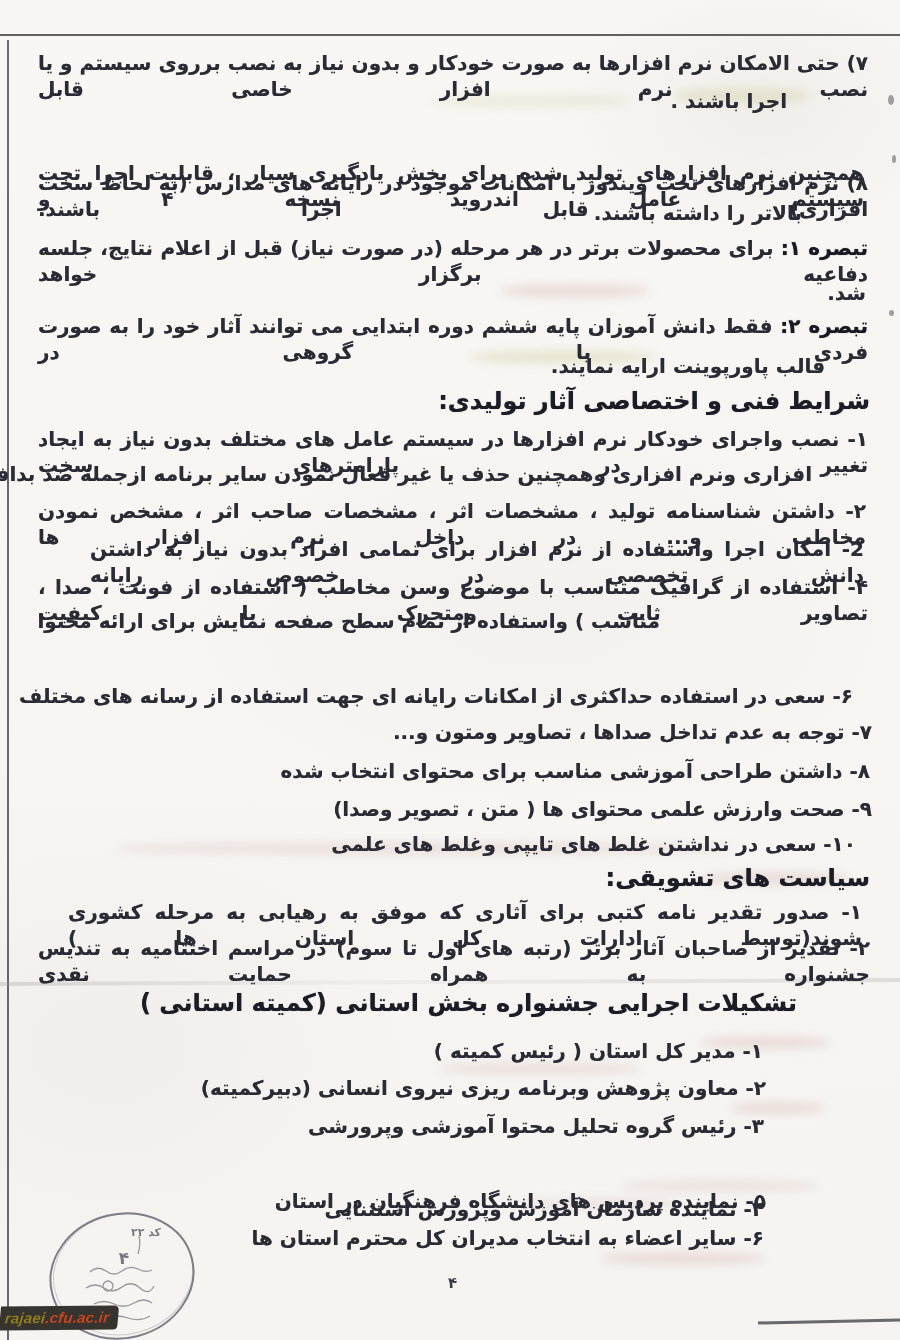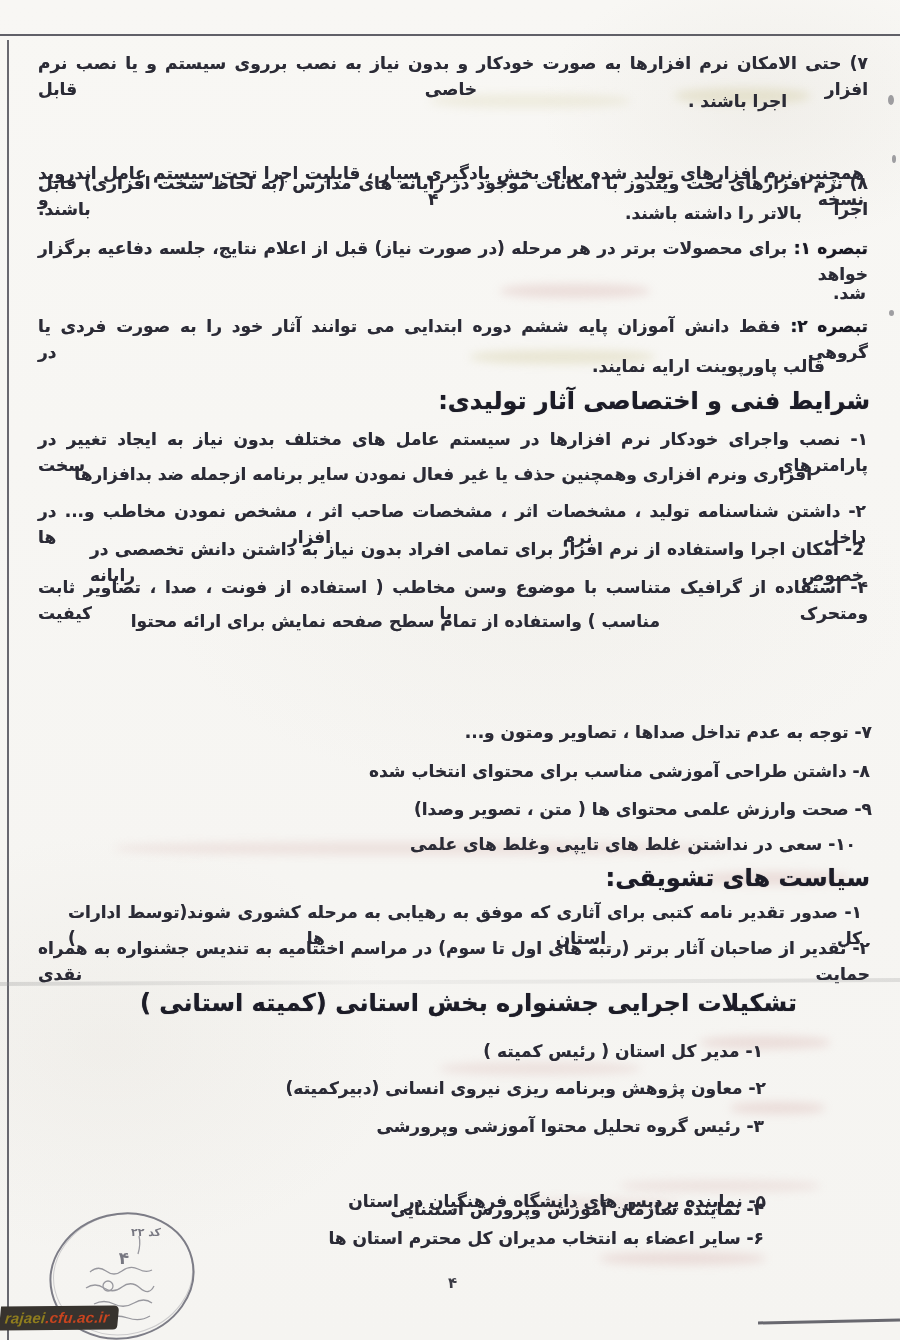--- a/index.html
+++ b/index.html
@@ -5,21 +5,21 @@
   html,body{margin:0;padding:0;}
   body{width:900px;height:1340px;overflow:hidden;font-family:"DejaVu Sans",sans-serif;}
   .page{position:relative;width:900px;height:1340px;overflow:hidden;
     background:
       radial-gradient(ellipse 320px 200px at 85% 8%, rgba(214,209,198,.22), transparent 70%),
       radial-gradient(ellipse 420px 300px at 12% 78%, rgba(216,211,201,.18), transparent 70%),
       radial-gradient(ellipse 500px 260px at 60% 45%, rgba(222,218,208,.15), transparent 75%),
       linear-gradient(#f8f7f4,#f5f4f1);
   }
   .line{position:absolute;direction:rtl;white-space:nowrap;font-weight:bold;
-        font-size:17px;line-height:26px;color:#2b2b36;
+        font-size:20px;line-height:26px;color:#2b2b36;
         text-shadow:0 0 0.4px rgba(43,43,54,.55);}
   .just{white-space:normal;text-align:justify;text-align-last:justify;left:38px;}
   .hd{font-size:24px;color:#1c1c27;text-shadow:0 0 0.7px rgba(28,28,39,.8);}
   .lbl{color:#191924;text-shadow:0 0 0.8px rgba(25,25,36,.9);}
   .rule{position:absolute;background:#45454f;}
   .smudge{position:absolute;border-radius:45%;filter:blur(5px);opacity:.38;}
   .pink{background:#d9b6b2;}
   .sand{background:#d2cb9f;}
   .crease{position:absolute;left:0;top:980px;width:100%;height:4px;
     background:linear-gradient(90deg, rgba(150,150,150,.30), rgba(190,190,190,.12) 40%, rgba(150,150,150,.25));
@@ -81,20 +81,21 @@
   <div class="line" style="top:353px;right:75px;">قالب پاورپوینت ارایه نمایند.</div>
 
   <div class="line hd" style="top:388px;right:30px;">شرایط فنی و اختصاصی آثار تولیدی:</div>
 
   <div class="line just" style="top:426px;right:32px;">۱- نصب واجرای خودکار نرم افزارها  در سیستم عامل های مختلف بدون نیاز به ایجاد تغییر در پارامترهای سخت</div>
   <div class="line" style="top:461px;right:88px;">افزاری ونرم افزاری وهمچنین حذف یا غیر فعال نمودن سایر برنامه ازجمله ضد بدافزارها</div>
   <div class="line just" style="top:498px;right:34px;">۲- داشتن شناسنامه تولید ، مشخصات اثر ، مشخصات صاحب اثر ، مشخص نمودن مخاطب و... در داخل نرم افزار ها</div>
   <div class="line just" style="top:536px;right:36px;left:90px;">2- امکان اجرا واستفاده از نرم افزار برای تمامی افراد بدون نیاز به داشتن دانش تخصصی در خصوص رایانه</div>
   <div class="line just" style="top:574px;right:32px;">۴- استفاده از گرافیک متناسب با موضوع وسن مخاطب ( استفاده از فونت ، صدا ، تصاویر ثابت ومتحرک با کیفیت</div>
   <div class="line" style="top:608px;right:240px;">مناسب ) واستفاده از تمام سطح صفحه نمایش برای ارائه محتوا</div>
+  <div class="line" style="top:683px;right:47px;">۶- سعی در استفاده حداکثری از امکانات رایانه ای جهت استفاده از رسانه های مختلف</div>
   <div class="line" style="top:719px;right:28px;margin-left:16px;">۷- توجه به  عدم تداخل صداها ، تصاویر ومتون و...</div>
   <div class="line" style="top:758px;right:30px;">۸- داشتن طراحی آموزشی مناسب برای محتوای انتخاب شده</div>
   <div class="line" style="top:796px;right:28px;">۹- صحت وارزش علمی محتوای ها ( متن ، تصویر وصدا)</div>
   <div class="line" style="top:831px;right:44px;">۱۰- سعی در نداشتن غلط های تایپی وغلط های علمی</div>
 
   <div class="line hd" style="top:865px;right:30px;">سیاست های تشویقی:</div>
   <div class="line just" style="top:899px;right:38px;left:68px;">۱- صدور تقدیر نامه کتبی  برای آثاری که موفق به رهیابی به مرحله کشوری شوند(توسط ادارات کل استان ها )</div>
   <div class="line just" style="top:935px;right:30px;">۲- تقدیر از صاحبان آثار برتر (رتبه های اول تا سوم) در مراسم اختتامیه به تندیس جشنواره به همراه حمایت  نقدی</div>
 
   <div class="line hd" style="top:990px;right:103px;">تشکیلات اجرایی جشنواره بخش استانی (کمیته استانی )</div>

